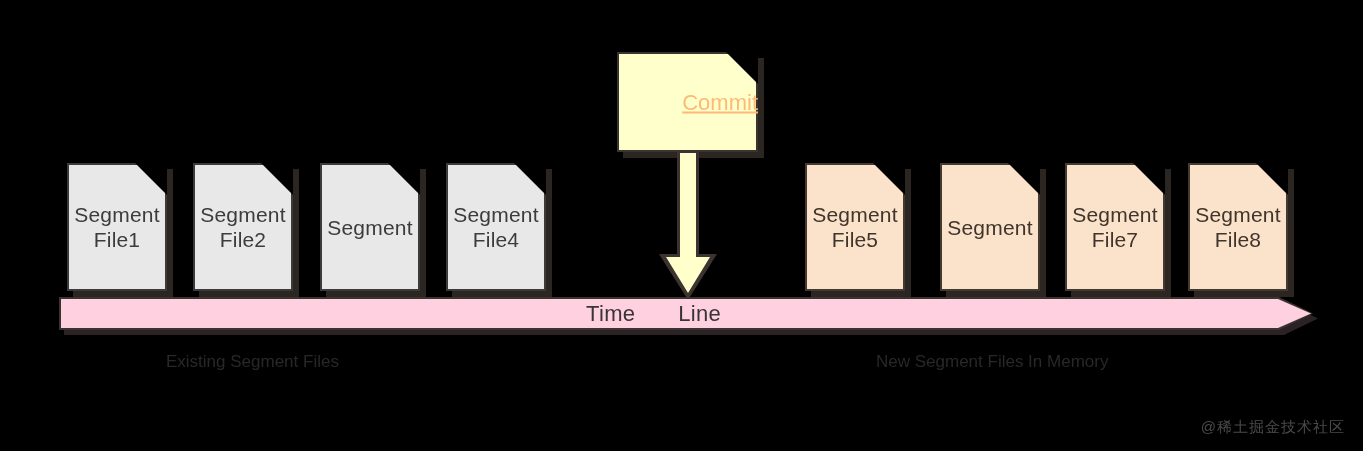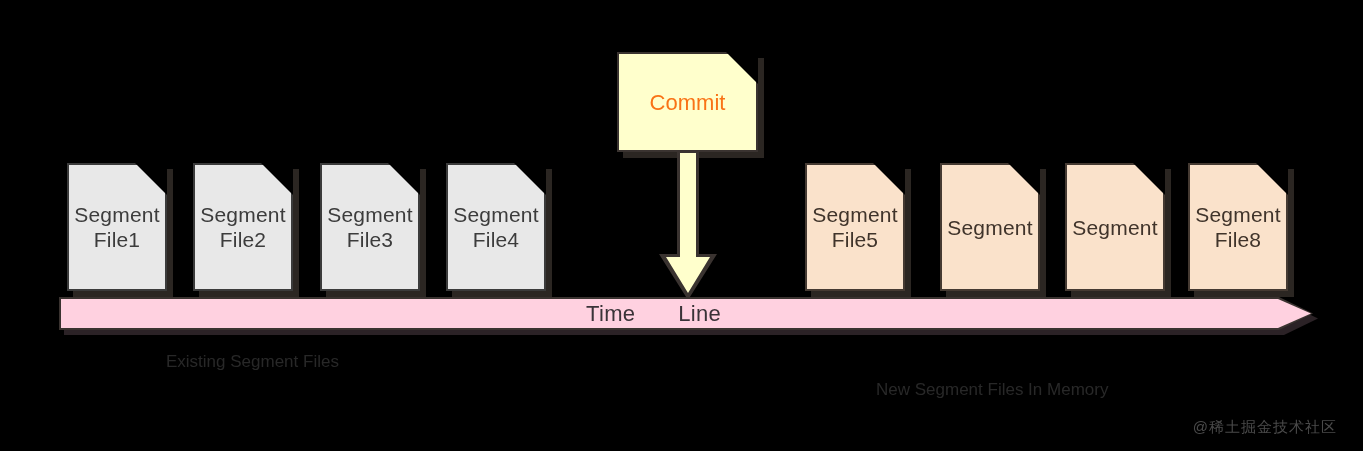--- a/index.html
+++ b/index.html
@@ -102,24 +102,25 @@
     right: 0; top: 0;
     width: 32px; height: 32px;
     background: #000000;
     clip-path: polygon(0 0, 100% 100%, 100% 0);
   }
   #commit-note .label {
     position: absolute;
     left: 0; right: 0;
     top: 50%;
     transform: translateY(-50%);
-    text-align: center;
+    text-align: right;
     font-size: 22px;
     line-height: 27px;
-    color: #f97316;
+    color: #fdba74;
+    text-decoration: underline;
   }
 
   
   #down-arrow {
     position: absolute;
     left: 659px;
     top: 150px;
     width: 58px;
     height: 150px;
   }
@@ -196,26 +197,26 @@
   
   .caption {
     position: absolute;
     font-size: 17px;
     line-height: 20px;
     color: #282828;
     white-space: nowrap;
     text-align: center;
   }
   #caption-left  { left: 166px; top: 352px; }
-  #caption-right { left: 876px; top: 352px; margin-top: 28px; }
+  #caption-right { left: 876px; top: 352px; }
 
   
   #watermark {
     position: absolute;
-    right: 26px;
+    right: 18px;
     bottom: 14px;
     font-size: 15px;
     color: #4a4a4a;
     letter-spacing: 1px;
     white-space: nowrap;
   }
 </style>
 </head>
 <body>
 
@@ -253,21 +254,20 @@
           <div>Segment</div>
           <div>File2</div>
         </div>
       </div>
       <div class="file gray" style="left: 320px; top: 163px; width: 100px; height: 128px;">
         <div class="shadow"></div>
         <div class="body"></div>
         <div class="fold"></div>
         <div class="label">
           <div>Segment</div>
-          <div>File3</div>
         </div>
       </div>
       <div class="file gray" style="left: 446px; top: 163px; width: 100px; height: 128px;">
         <div class="shadow"></div>
         <div class="body"></div>
         <div class="fold"></div>
         <div class="label">
           <div>Segment</div>
           <div>File4</div>
         </div>
@@ -288,20 +288,21 @@
         <div class="label">
           <div>Segment</div>
         </div>
       </div>
       <div class="file peach" style="left: 1065px; top: 163px; width: 100px; height: 128px;">
         <div class="shadow"></div>
         <div class="body"></div>
         <div class="fold"></div>
         <div class="label">
           <div>Segment</div>
+          <div>File7</div>
         </div>
       </div>
       <div class="file peach" style="left: 1188px; top: 163px; width: 100px; height: 128px;">
         <div class="shadow"></div>
         <div class="body"></div>
         <div class="fold"></div>
         <div class="label">
           <div>Segment</div>
           <div>File8</div>
         </div>

